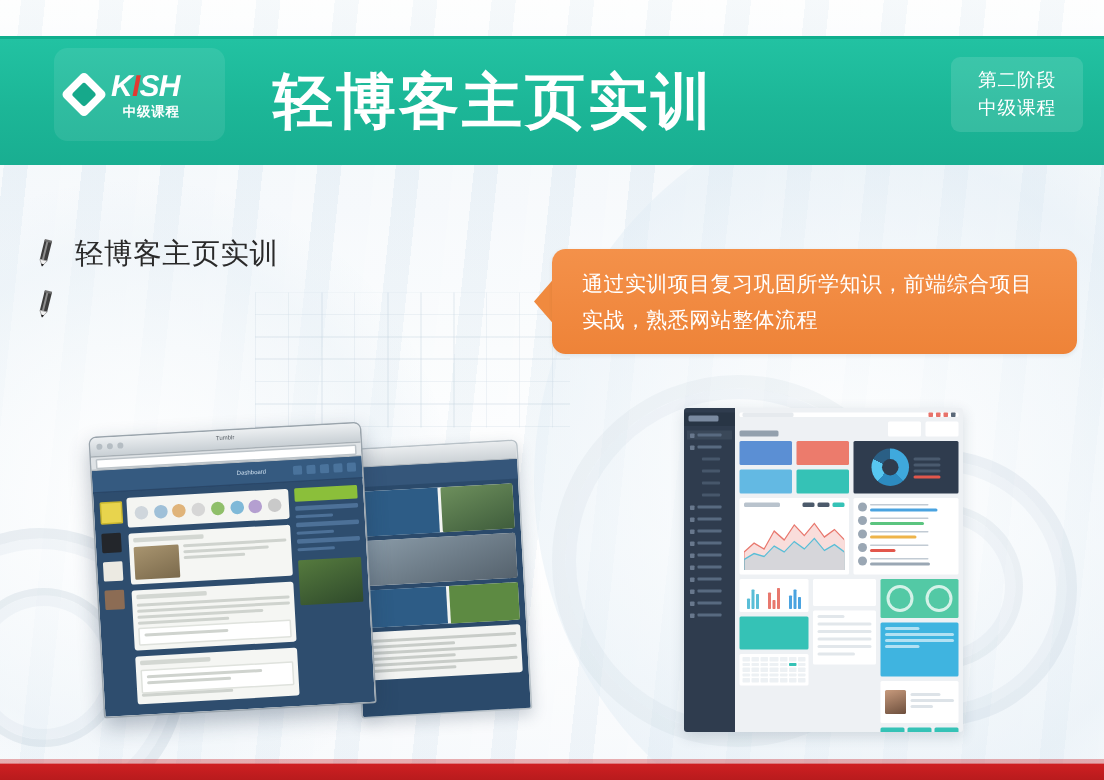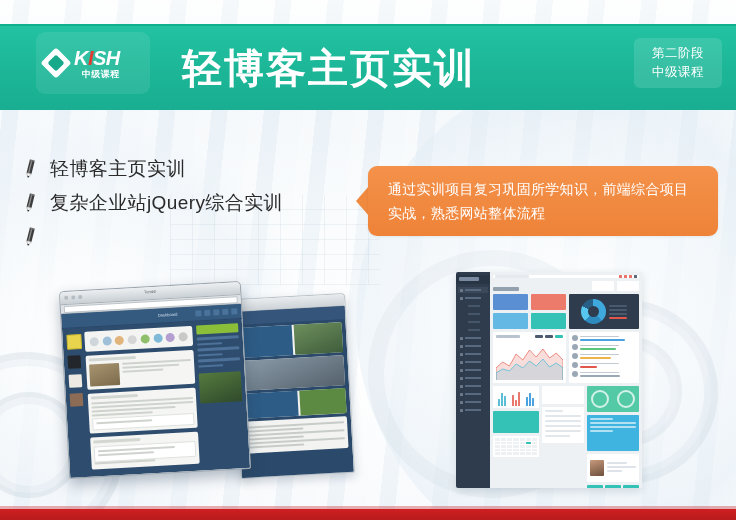--- a/index.html
+++ b/index.html
@@ -477,34 +477,20 @@
             <rect x="7.0" y="1.5" width="1.3" height="13" fill="#8e8e8e"></rect>
             <rect x="5.6" y="0.6" width="5" height="1.6" fill="#6e6e6e"></rect>
             <polygon points="5.6,14.5 10.6,14.5 8.1,18.6" fill="#f2f2f2" stroke="#9a9a9a" stroke-width="0.5"></polygon>
             <polygon points="7.0,17.2 9.2,17.2 8.1,18.9" fill="#222"></polygon>
           </g>
         </svg>
       </span>
       <span class="bullet-text">轻博客主页实训</span>
     </div>
 
-    <div class="bullet-row">
-      <span class="pencil-icon">
-        <svg viewBox="0 0 16 20" width="16" height="20">
-          <g transform="rotate(14 8 10)">
-            <rect x="5.6" y="1.5" width="5" height="13" fill="#3d3d3d"></rect>
-            <rect x="7.0" y="1.5" width="1.3" height="13" fill="#8e8e8e"></rect>
-            <rect x="5.6" y="0.6" width="5" height="1.6" fill="#6e6e6e"></rect>
-            <polygon points="5.6,14.5 10.6,14.5 8.1,18.6" fill="#f2f2f2" stroke="#9a9a9a" stroke-width="0.5"></polygon>
-            <polygon points="7.0,17.2 9.2,17.2 8.1,18.9" fill="#222"></polygon>
-          </g>
-        </svg>
-      </span>
-      <span class="bullet-text">复杂企业站jQuery综合实训</span>
-    </div>
 
     <div class="bullet-row">
       <span class="pencil-icon">
         <svg viewBox="0 0 16 20" width="16" height="20">
           <g transform="rotate(14 8 10)">
             <rect x="5.6" y="1.5" width="5" height="13" fill="#3d3d3d"></rect>
             <rect x="7.0" y="1.5" width="1.3" height="13" fill="#8e8e8e"></rect>
             <rect x="5.6" y="0.6" width="5" height="1.6" fill="#6e6e6e"></rect>
             <polygon points="5.6,14.5 10.6,14.5 8.1,18.6" fill="#f2f2f2" stroke="#9a9a9a" stroke-width="0.5"></polygon>
             <polygon points="7.0,17.2 9.2,17.2 8.1,18.9" fill="#222"></polygon>

